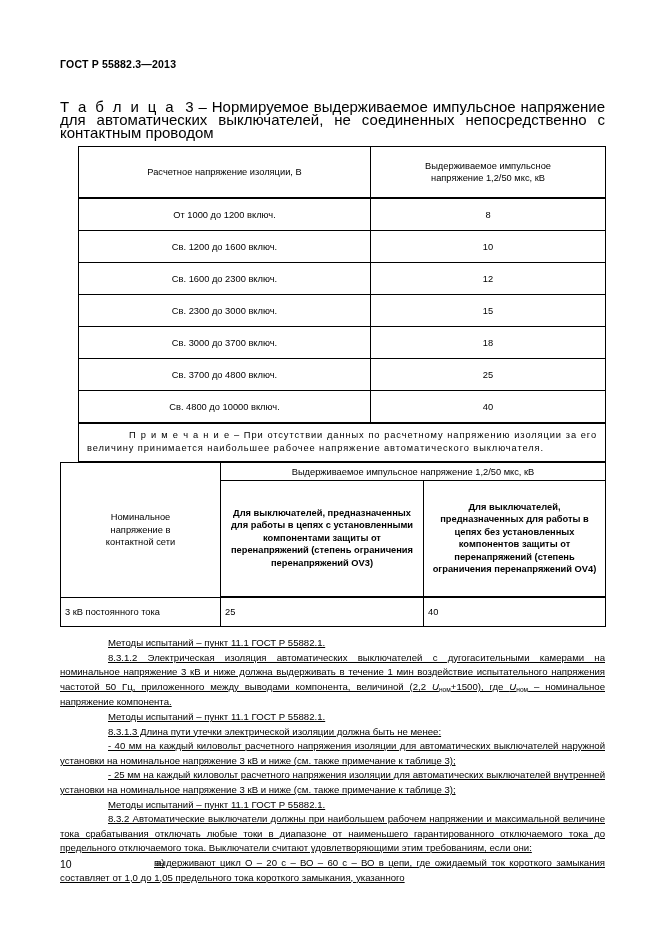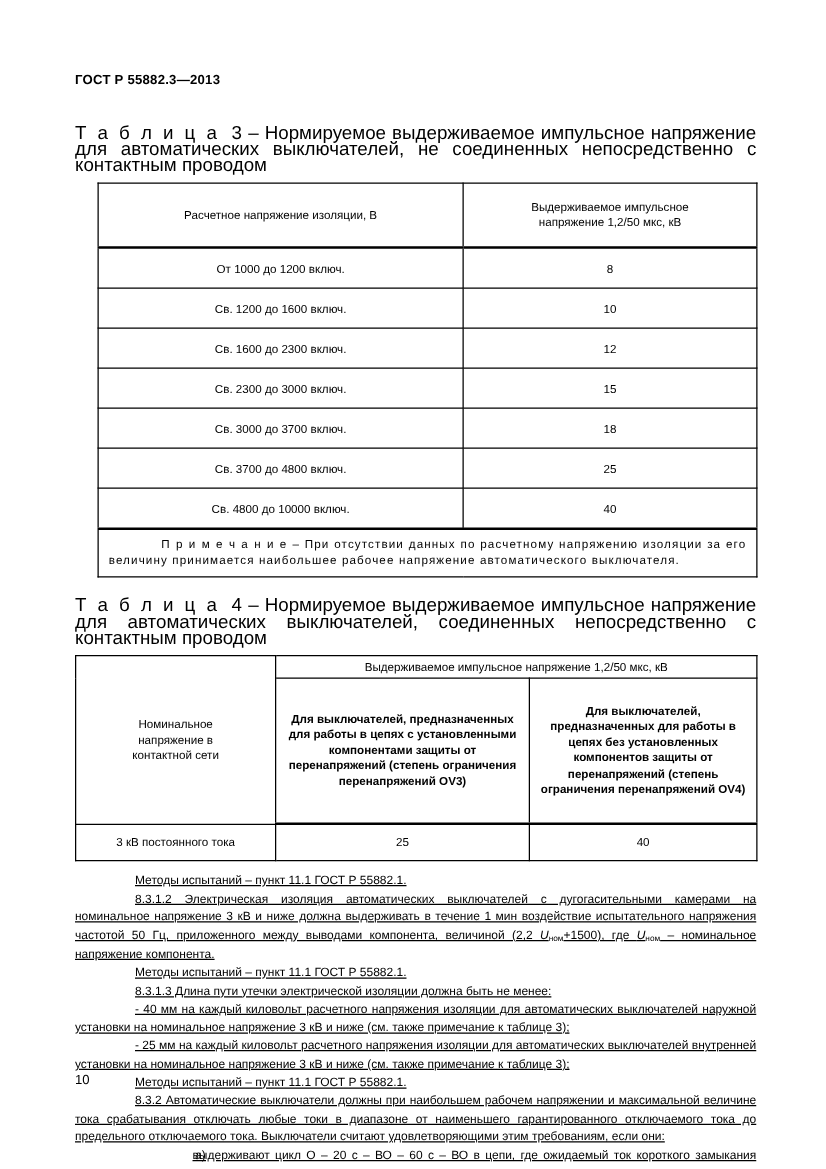--- a/index.html
+++ b/index.html
@@ -129,21 +129,21 @@
     vertical-align: middle;
   }
   table.tbl4 td.rowlabel-head {
     text-align: center;
     padding: 4px 6px;
     line-height: 12.5px;
     vertical-align: middle;
   }
   table.tbl4 tr.head-row2 td { border-bottom-width: 2px; font-weight: bold; }
   table.tbl4 td.body-cell {
-    text-align: center;
+    text-align: left;
     height: 24px;
     padding: 2px 4px;
   }
 
   
   .body-text { margin-top: 9px; text-decoration: underline; }
   p.para {
     margin: 0;
     font-size: 9.6px;
     line-height: 14.6px;
@@ -229,23 +229,20 @@
             <td class="c2">40</td>
           </tr>
 
           <tr class="note-row">
             <td colspan="2"><span class="note-indent"></span><span class="note-lead">П р и м е ч а н и е</span><span class="note-body"> – При отсутствии данных по расчетному напряжению изоляции за его величину принимается наибольшее рабочее напряжение автоматического выключателя.</span></td>
           </tr>
         </tbody>
       </table>
     </div>
 
-    <div class="table-caption" style="margin-top:16px;">
-      <span class="caption-lead">Т а б л и ц а</span><span class="caption-num">&nbsp;&nbsp;</span><span class="caption-num">4</span><span> – Нормируемое выдерживаемое импульсное напряжение для автоматических выключателей, соединенных непосредственно с контактным проводом</span>
-    </div>
 
     <div class="tbl4-wrap">
       <table class="tbl4">
         <colgroup>
           <col style="width:160px">
           <col style="width:203px">
           <col style="width:182px">
         </colgroup>
         <tbody>
           <tr>

